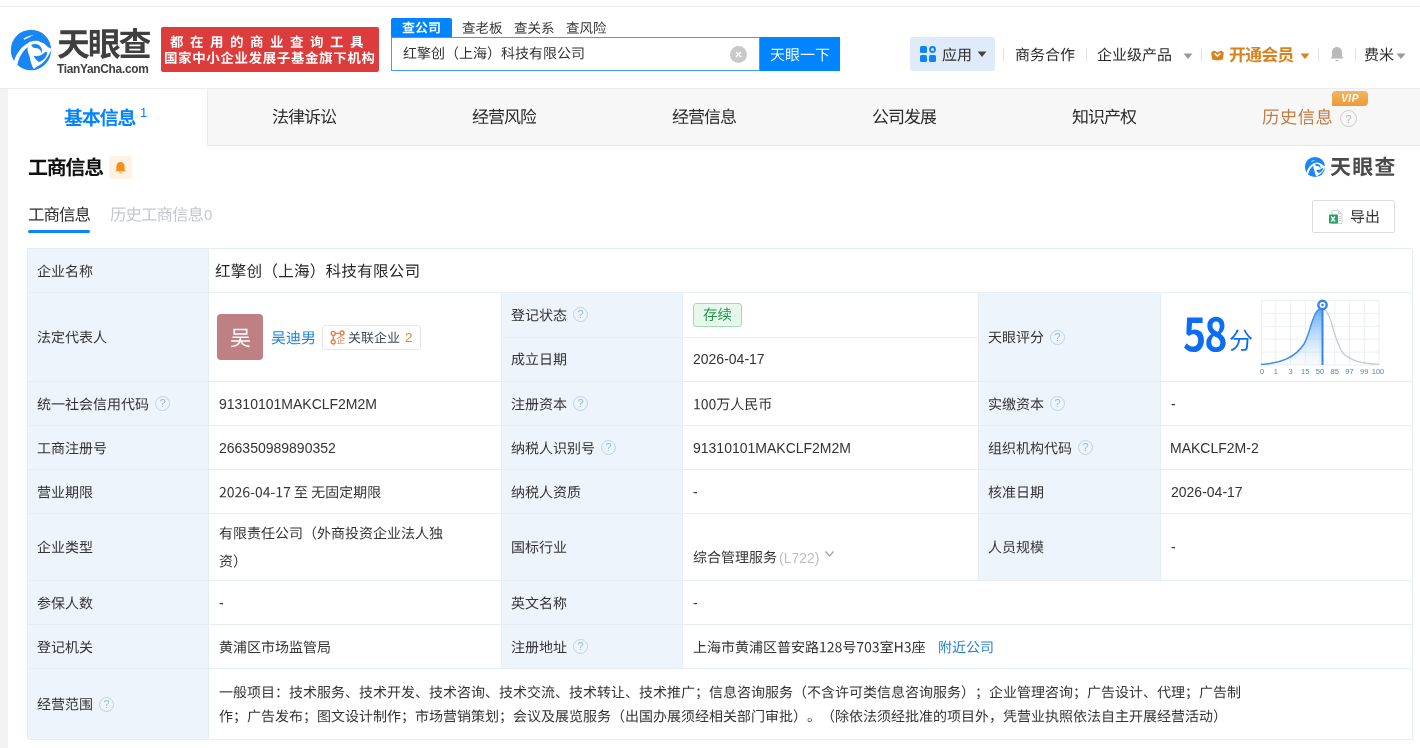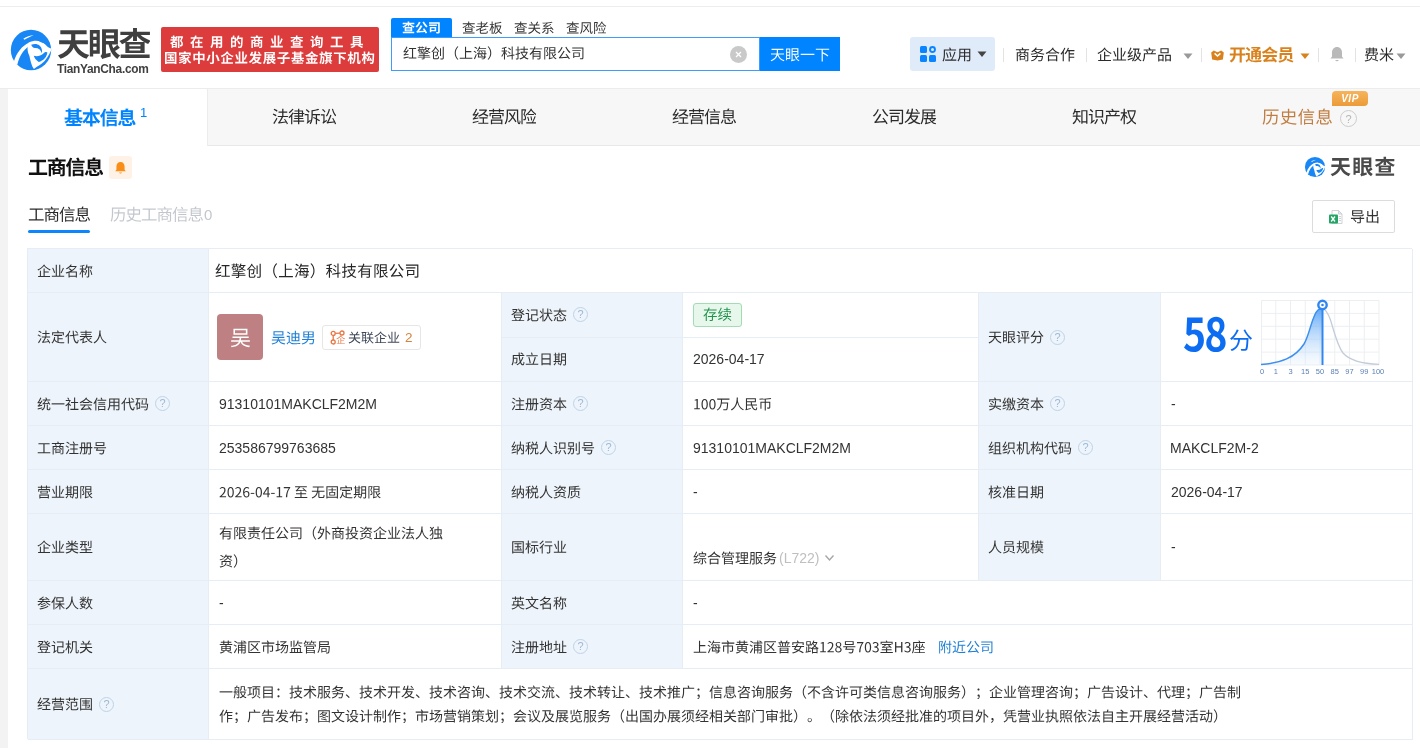--- a/index.html
+++ b/index.html
@@ -619,21 +619,21 @@
         <g fill="#333" transform="translate(0,12.32) scale(0.014000,-0.014000)">
           <use href="#r5de5"></use>
           <use href="#r5546" x="1000"></use>
           <use href="#r6ce8" x="2000"></use>
           <use href="#r518c" x="3000"></use>
           <use href="#r53f7" x="4000"></use>
         </g>
       </svg>
     </div>
     <div style="position:absolute;left:181px;top:177.0px;width:293px;height:44px;border-right:1px solid #e7edf4;border-bottom:1px solid #e7edf4;display:flex;align-items:center;padding-left:10px;">
-      <div style="font-size:14px;color:#333;">253586799763685</div>
+      <div style="font-size:14px;color:#333;">266350989890352</div>
     </div>
     <div style="position:absolute;left:474px;top:177.0px;width:181px;height:44px;background:#eef4fb;border-right:1px solid #e7edf4;border-bottom:1px solid #e7edf4;display:flex;align-items:center;padding-left:9px;">
       <svg width="84" height="14" viewBox="0 0 84 14" style="display:block;">
         <g fill="#333" transform="translate(0,12.32) scale(0.014000,-0.014000)">
           <use href="#r7eb3"></use>
           <use href="#r7a0e" x="1000"></use>
           <use href="#r4eba" x="2000"></use>
           <use href="#r8bc6" x="3000"></use>
           <use href="#r522b" x="4000"></use>
           <use href="#r53f7" x="5000"></use>
@@ -765,21 +765,21 @@
       <svg width="56" height="14" viewBox="0 0 56 14" style="display:block;">
         <g fill="#333" transform="translate(0,12.32) scale(0.014000,-0.014000)">
           <use href="#r56fd"></use>
           <use href="#r6807" x="1000"></use>
           <use href="#r884c" x="2000"></use>
           <use href="#r4e1a" x="3000"></use>
         </g>
       </svg>
     </div>
     <div style="position:absolute;left:655px;top:265.0px;width:296px;height:67px;border-right:1px solid #e7edf4;border-bottom:1px solid #e7edf4;display:flex;align-items:center;padding-left:10px;">
-      <div style="display:flex;align-items:center;margin-top:21px;">
+      <div style="display:flex;margin-top:21px;">
         <svg width="84" height="14" viewBox="0 0 84 14" style="display:block;">
           <g fill="#333" transform="translate(0,12.32) scale(0.014000,-0.014000)">
             <use href="#r7efc"></use>
             <use href="#r5408" x="1000"></use>
             <use href="#r7ba1" x="2000"></use>
             <use href="#r7406" x="3000"></use>
             <use href="#r670d" x="4000"></use>
             <use href="#r52a1" x="5000"></use>
           </g>
         </svg>

